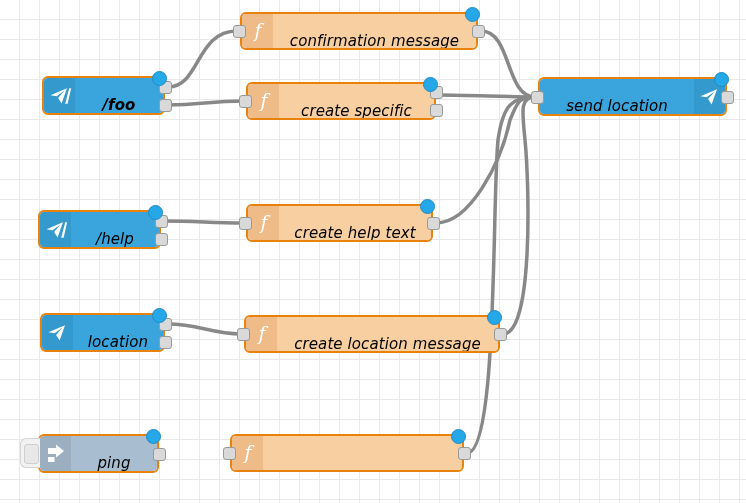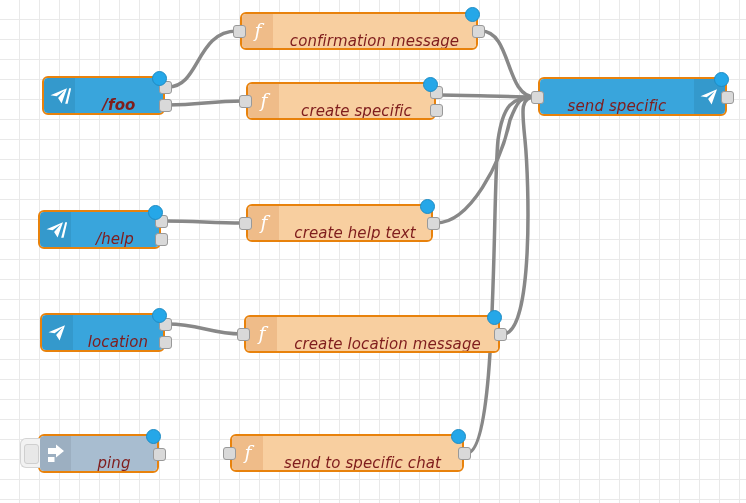--- a/index.html
+++ b/index.html
@@ -61,21 +61,21 @@
   .node.inj .icon-box { background: rgba(0,0,0,0.07); }
   .node.tg  .icon-box.right { background: rgba(0,0,0,0.07); }
 
   .label {
     flex: 1 1 auto;
     display: flex;
     align-items: center;
     justify-content: center;
     font-style: italic;
     font-size: 15px;
-    color: #7f1d1d;
+    color: #000000;
     padding: 0 9px;
     white-space: nowrap;
     letter-spacing: 0.1px;
     margin-top: 19px;
   }
 
   .port {
     position: absolute;
     width: 13px;
     height: 13px;
@@ -176,21 +176,21 @@
           </div>
           <div class="label">create specific</div>
         </div>
         <div class="port in" style="top: 11px;"></div>
         <div class="port out" style="top: 2px;"></div>
         <div class="port out" style="top: 20px;"></div>
         <div class="status-dot"></div>
       </div>
       <div class="node tg" style="left: 538px; top: 77px; width: 189px; height: 39px;">
         <div class="node-body">
-          <div class="label">send specific</div>
+          <div class="label">send location</div>
           <div class="icon-box right">
             <svg class="glyph" width="22" height="22" viewBox="0 0 22 22">
               <path d="M1.5 10.2 L18 3.2 L12.6 18.4 L9.1 12.9 L15.6 5.6 L7.6 11.2 Z" fill="#ffffff"></path>
             </svg>
           </div>
         </div>
         <div class="port in" style="top: 11.5px;"></div>
         <div class="port out" style="top: 11.5px;"></div>
         <div class="status-dot"></div>
       </div>
@@ -262,20 +262,19 @@
           <i></i>
         </div>
       </div>
       <div class="node fn" style="left: 230px; top: 434px; width: 234px; height: 38px;">
         <div class="node-body">
           <div class="icon-box">
             <svg class="glyph" width="22" height="22" viewBox="0 0 22 22">
               <text x="11" y="17" text-anchor="middle" font-family="&quot;DejaVu Serif&quot;, serif" font-style="italic" font-size="19" fill="#ffffff">f</text>
             </svg>
           </div>
-          <div class="label">send to specific chat</div>
         </div>
         <div class="port in" style="top: 11px;"></div>
         <div class="port out" style="top: 11px;"></div>
         <div class="status-dot"></div>
       </div>
     </div>
 </div>
 
 </body></html>

